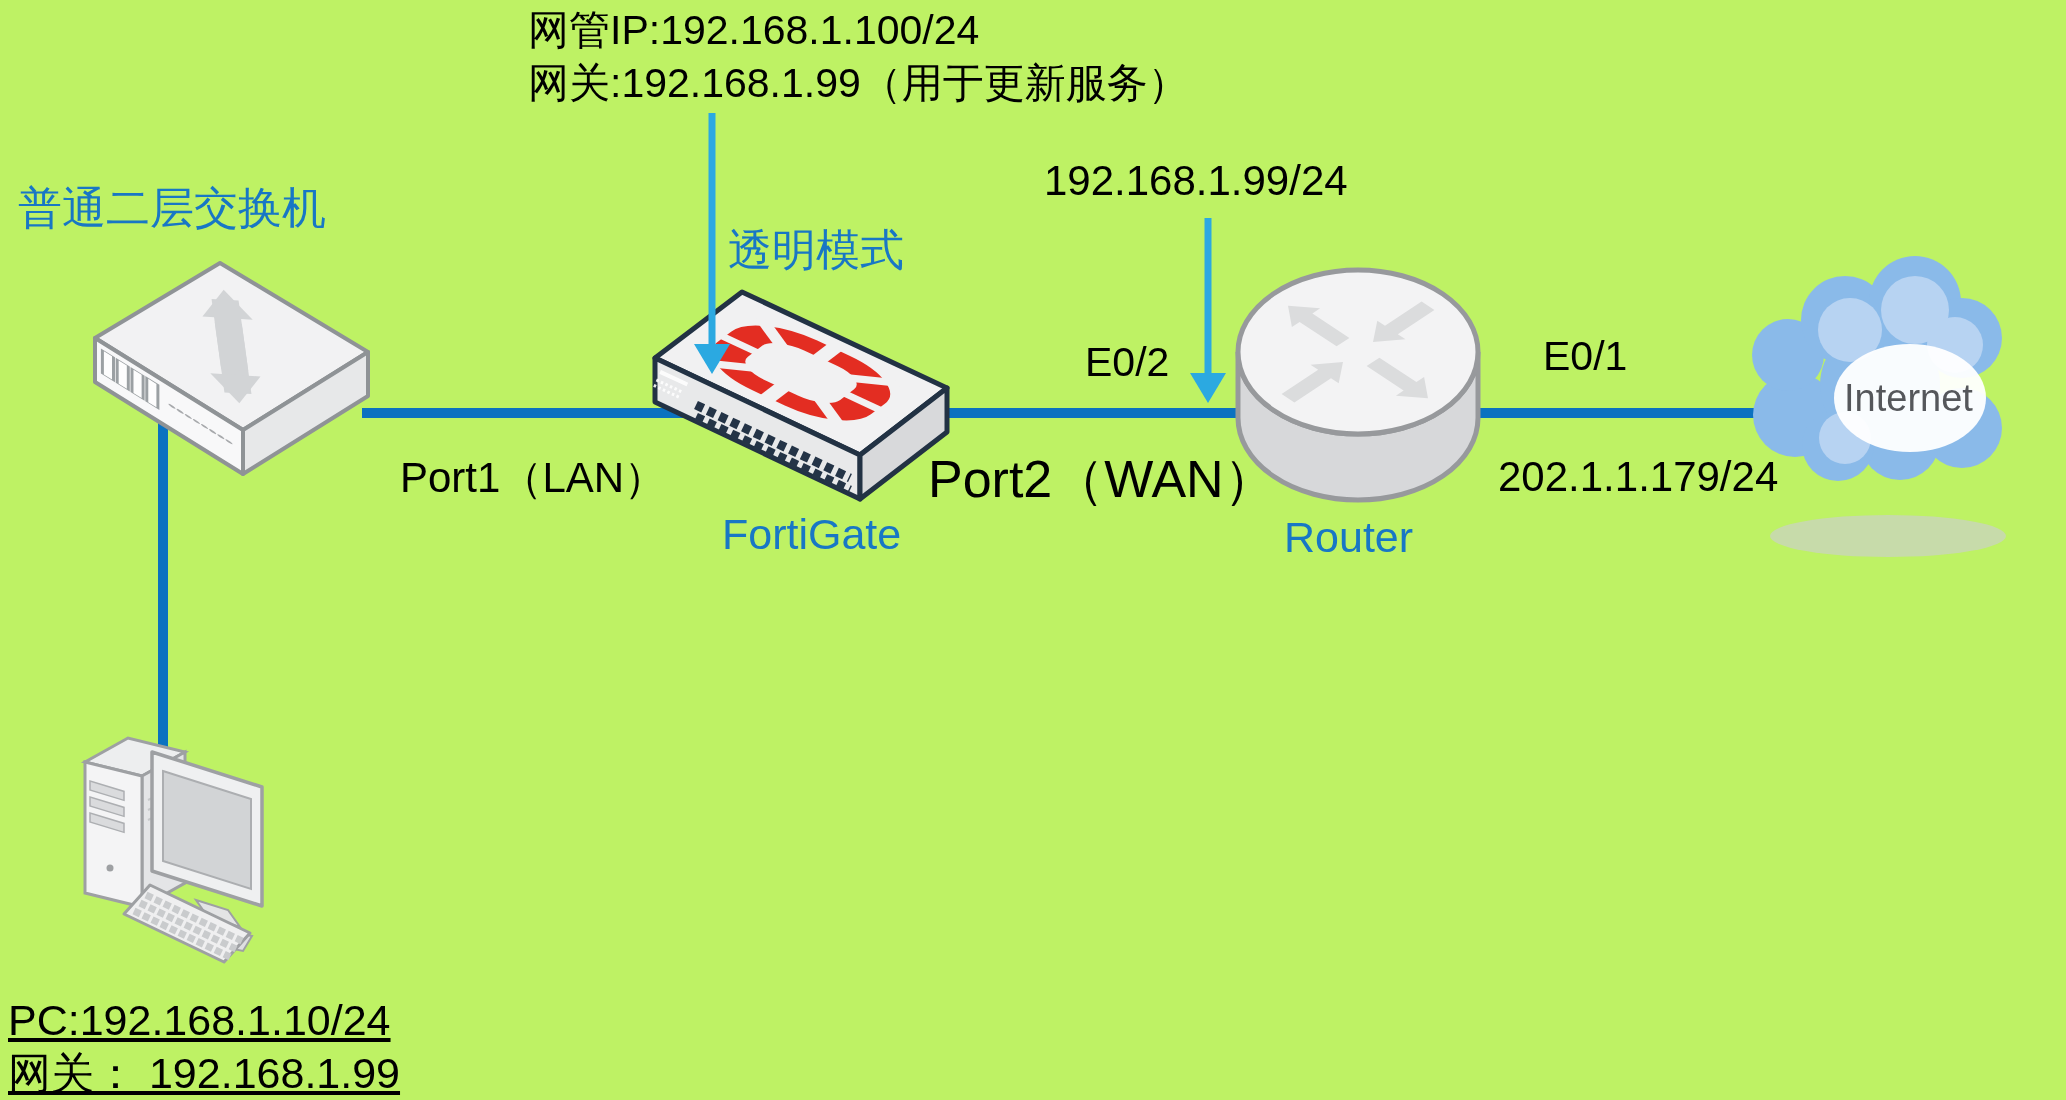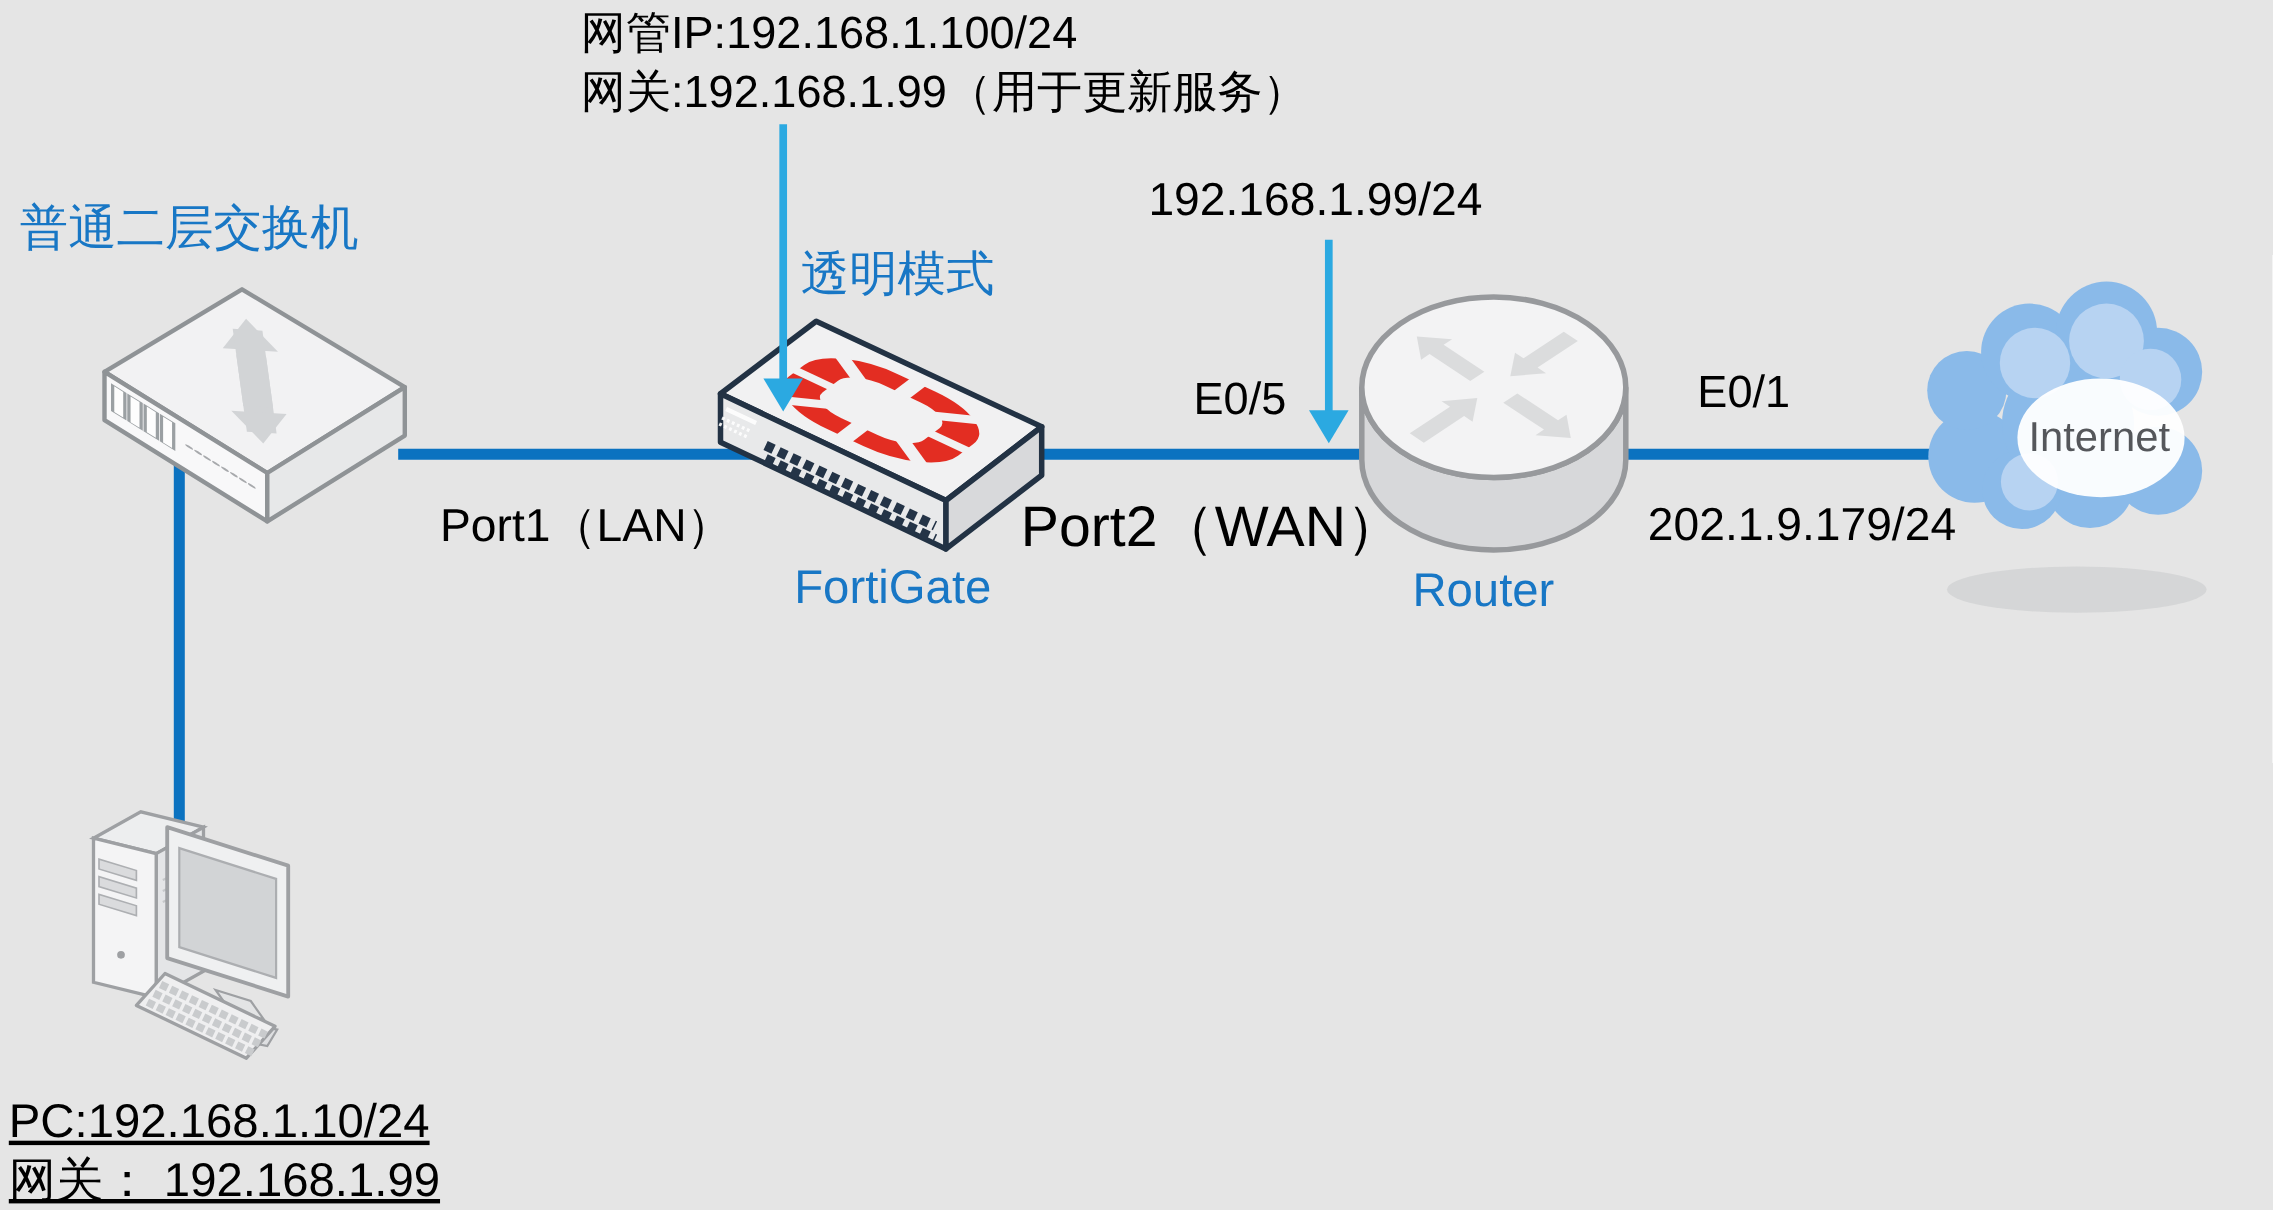--- a/index.html
+++ b/index.html
@@ -1,19 +1,19 @@
 <!DOCTYPE html>
 <html><head>
 <meta charset="utf-8">
 <style>
   html,body{margin:0;padding:0;background:#ffffff;}
   .canvas{
     position:relative;
     width:2066px;height:1100px;
-    background:#e5e5e5;
+    background:#bef264;
     overflow:hidden;
     font-family:"Liberation Sans", sans-serif;
   }
   .canvas svg{position:absolute;left:0;top:0;z-index:1;}
   .lbl{
     position:absolute;z-index:2;white-space:nowrap;
     color:#000;font-size:41px;line-height:1.2;
   }
   .lbl.blue{color:#1877C5;}
   .lbl.cjk{font-size:44px;}
@@ -171,27 +171,27 @@
 <div class="lbl blue cjk" style="left:728px;top:224px;">透明模式</div>
 
 <div class="lbl" style="left:400px;top:453px;font-size:42px;text-align:center;">Port1（LAN）</div>
 
 <div class="lbl" style="left:928px;top:448px;font-size:52px;">Port2（WAN）</div>
 
 <div class="lbl blue" style="left:722px;top:509px;font-size:43px;">FortiGate</div>
 
 <div class="lbl" style="left:1044px;top:156px;font-size:42px;text-align:right;">192.168.1.99/24</div>
 
-<div class="lbl" style="left:1085px;top:338px;">E0/5</div>
+<div class="lbl" style="left:1085px;top:338px;">E0/2</div>
 
 <div class="lbl blue" style="left:1284px;top:512px;font-size:43px;">Router</div>
 
 <div class="lbl" style="left:1543px;top:332px;">E0/1</div>
 
-<div class="lbl" style="left:1498px;top:452px;font-size:42px;">202.1.9.179/24</div>
+<div class="lbl" style="left:1498px;top:452px;font-size:42px;">202.1.1.179/24</div>
 
 <div class="lbl" style="left:1844px;top:376px;font-size:38px;color:#55575B;">Internet</div>
 
 <div class="lbl annot" style="left:8px;top:994px;font-size:43px;line-height:53px;text-decoration:underline;">
   <div>PC:192.168.1.10/24</div>
   <div>网关： 192.168.1.99</div>
 </div>
 
 </div>
 

